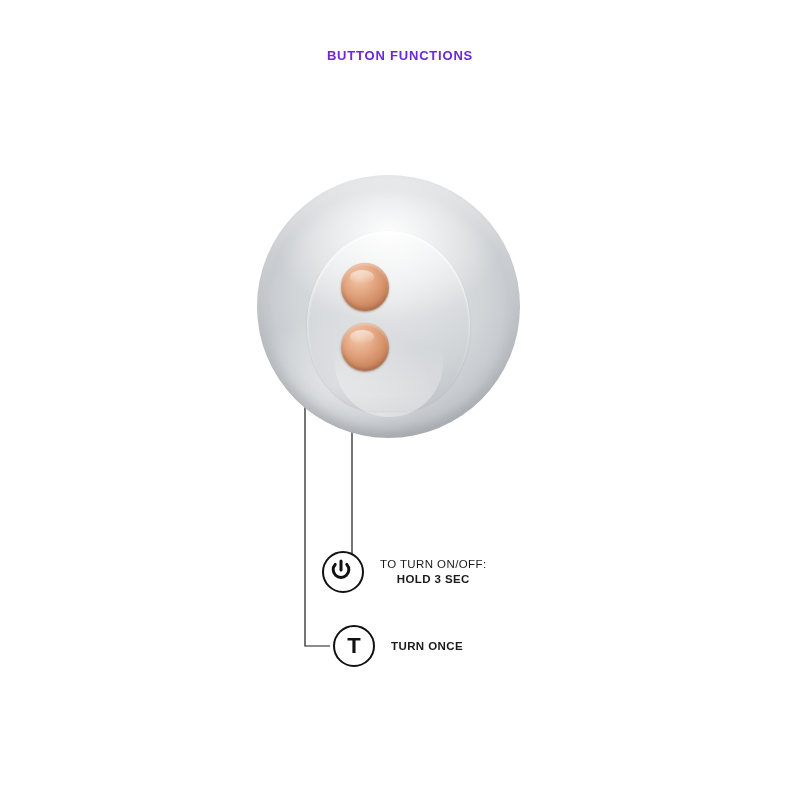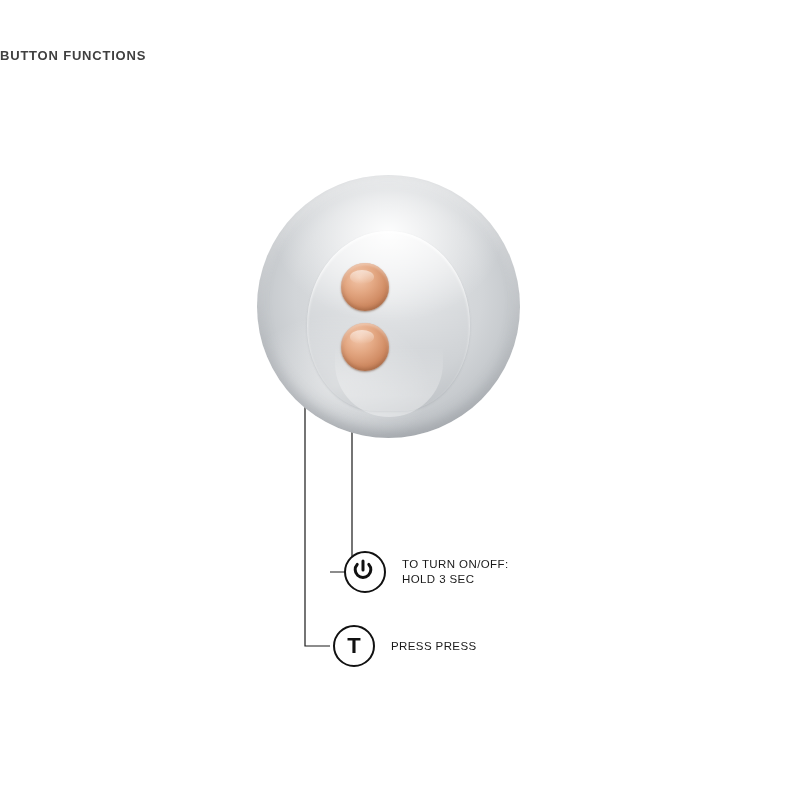--- a/index.html
+++ b/index.html
@@ -13,24 +13,25 @@
     position: relative;
     font-family: "Liberation Sans", sans-serif;
     overflow: hidden;
   }
 
   #page-title {
     position: absolute;
     top: 48px;
     left: 0;
     width: 800px;
+    text-align: center;
     font-size: 13px;
     font-weight: bold;
     letter-spacing: 0.8px;
-    color: #404040;
+    color: #6d28d9;
   }
 
   
   #device-wrap {
     position: absolute;
     left: 257px;
     top: 175px;
     width: 263px;
     height: 263px;
   }
@@ -100,42 +101,42 @@
     height: 800px;
     pointer-events: none;
   }
 
   
   .callout {
     position: absolute;
     display: flex;
     align-items: center;
   }
-  #callout-power { left: 344px; top: 551px; }
+  #callout-power { left: 322px; top: 551px; text-align: center; }
   #callout-mode  { left: 333px; top: 625px; }
 
   .icon-circle {
     width: 38px;
     height: 38px;
     border-radius: 50%;
     border: 2.5px solid #111111;
     position: relative;
     flex: 0 0 auto;
     background: #ffffff;
   }
   .icon-circle svg { display: block; }
   .callout-text {
     margin-left: 16px;
     font-size: 11.5px;
     line-height: 15px;
     color: #1a1a1a;
     letter-spacing: 0.4px;
   }
   .callout-text .line1 { display: block; }
-  .callout-text .line2 { display: block; }
+  .callout-text .line2 { display: block; font-weight: bold; }
   .t-glyph {
     position: absolute;
     left: 0; right: 0; top: 0; bottom: 0;
     display: flex;
     align-items: center;
     justify-content: center;
     font-family: "Liberation Sans", sans-serif;
     font-size: 22px;
     font-weight: bold;
     color: #111111;
@@ -173,15 +174,15 @@
     <span class="line1">TO TURN ON/OFF:</span>
     <span class="line2">HOLD 3 SEC</span>
   </div>
 </div>
 
 <div class="callout" id="callout-mode">
   <div class="icon-circle">
     <span class="t-glyph">T</span>
   </div>
   <div class="callout-text">
-    <span class="line2">PRESS PRESS</span>
+    <span class="line2">TURN ONCE</span>
   </div>
 </div>
 
 </body></html>

